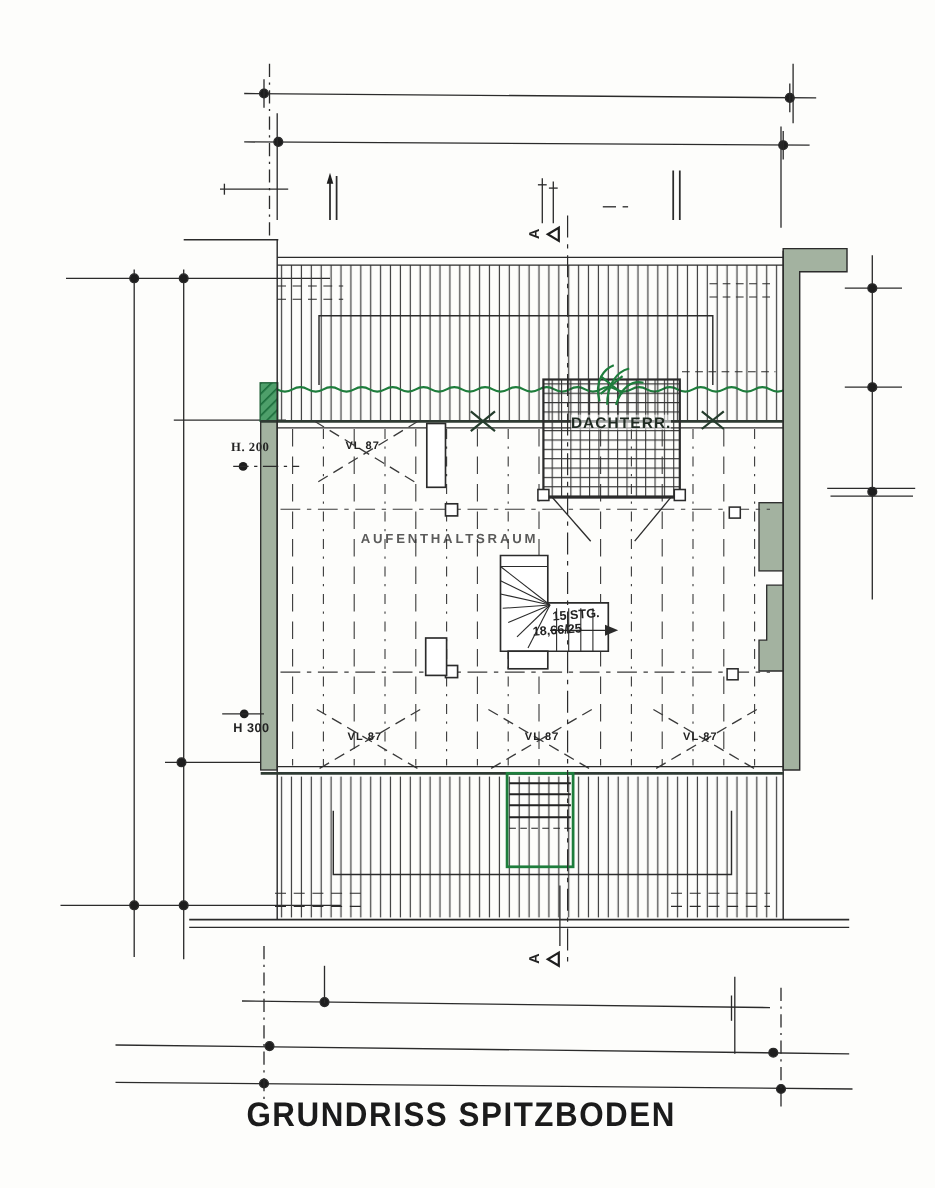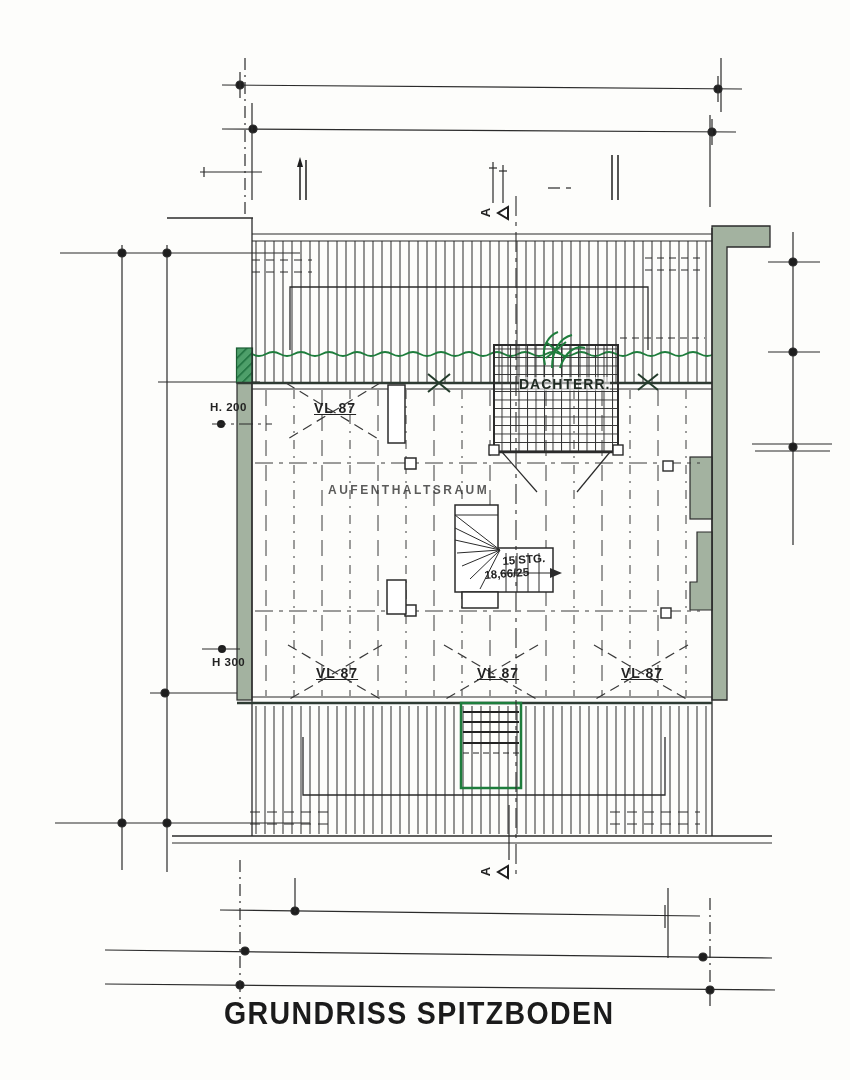--- a/index.html
+++ b/index.html
@@ -7,21 +7,21 @@
         font-family:"Liberation Sans",sans-serif;}
   svg{position:absolute;left:0;top:0;}
   .lbl{position:absolute;font-family:"Liberation Sans",sans-serif;font-weight:700;
        color:#232323;white-space:nowrap;line-height:1;}
   .lbl-title{font-size:31px;letter-spacing:1.5px;transform:scaleX(0.92);transform-origin:left top;
              color:#1b1b1b;}
   .lbl-terrace{font-size:14px;letter-spacing:1px;background:rgba(255,255,255,0.55);color:#1f2a22;text-align:right;}
   .lbl-room{font-size:12px;letter-spacing:2.5px;font-weight:600;color:rgba(45,45,45,0.78);}
   .lbl-stair{font-size:11.5px;transform:rotate(-4deg);transform-origin:left top;}
   .lbl-h{font-size:11.5px;letter-spacing:0.5px;}
-  .lbl-vl{font-size:14px;letter-spacing:1px;text-decoration:underline;}
+  .lbl-vl{font-size:10px;letter-spacing:1px;}
   .lbl-section{font-size:13px;transform:rotate(-90deg);transform-origin:center center;
                display:inline-block;}
 </style>
 </head>
 <body>
 
 <div id="page">
 
 <svg width="850" height="1080" viewBox="0 0 850 1080">
   <defs>
@@ -244,21 +244,21 @@
 
 <div class="lbl lbl-title" style="left:224px;top:998px;">GRUNDRISS SPITZBODEN</div>
 
 <div class="lbl lbl-terrace" style="left:519px;top:377px;">DACHTERR.</div>
 
 <div class="lbl lbl-room" style="left:328px;top:484px;text-align:right;">AUFENTHALTSRAUM</div>
 
 <div class="lbl lbl-stair" style="left:502px;top:556px;">15 STG.</div>
 <div class="lbl lbl-stair" style="left:484px;top:570px;">18,66/25</div>
 
-<div class="lbl lbl-h" style="left:210px;top:402px;">H. 200</div>
+<div class="lbl lbl-h" style="left:210px;top:402px;font-family:Liberation Serif, serif;">H. 200</div>
 <div class="lbl lbl-h" style="left:212px;top:657px;">H 300</div>
 
 <div class="lbl lbl-vl" style="left:314px;top:401px;">VL 87</div>
 <div class="lbl lbl-vl" style="left:316px;top:666px;">VL 87</div>
 <div class="lbl lbl-vl" style="left:477px;top:666px;">VL 87</div>
 <div class="lbl lbl-vl" style="left:621px;top:666px;">VL 87</div>
 
 <div class="lbl lbl-section" style="left:481px;top:206px;">A</div>
 <div class="lbl lbl-section" style="left:481px;top:865px;">A</div>
 

